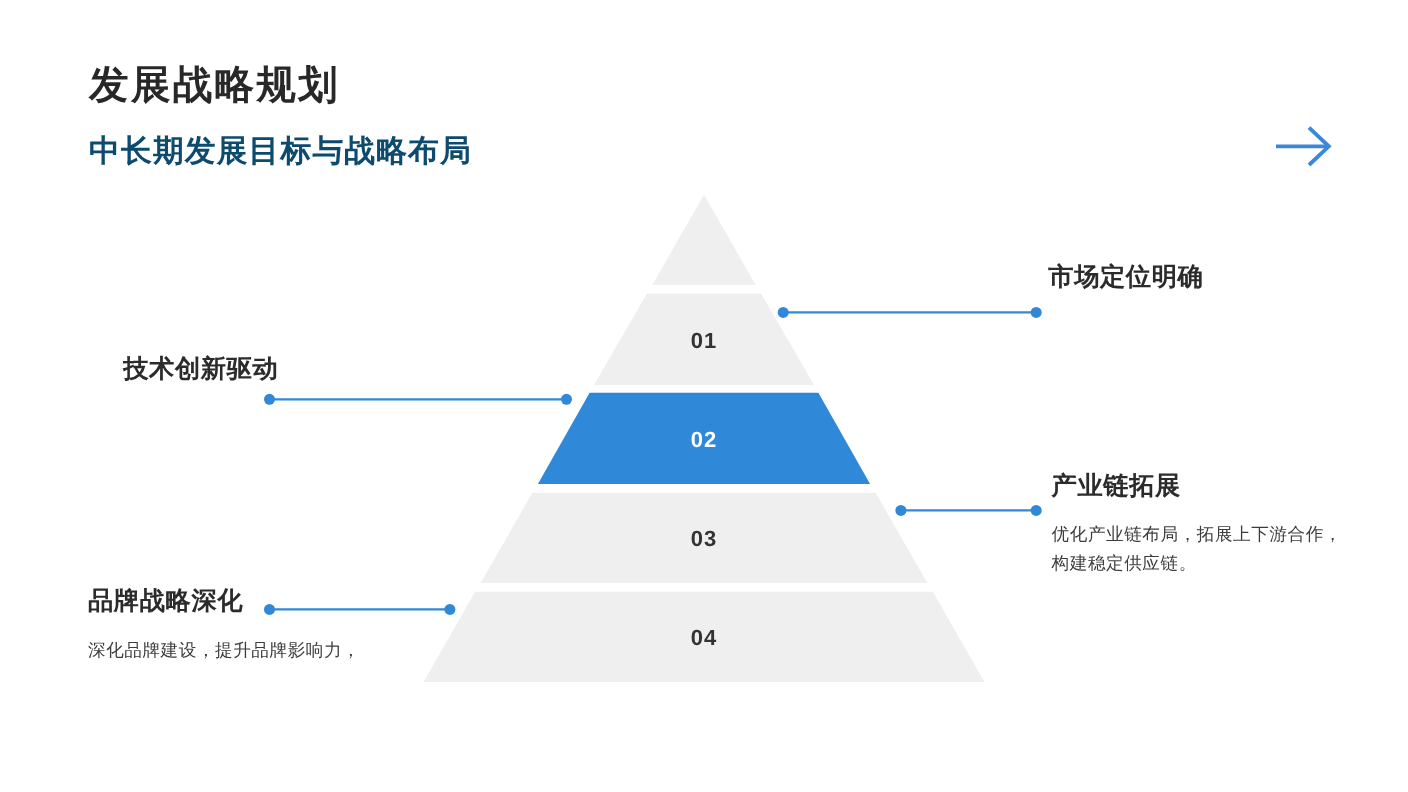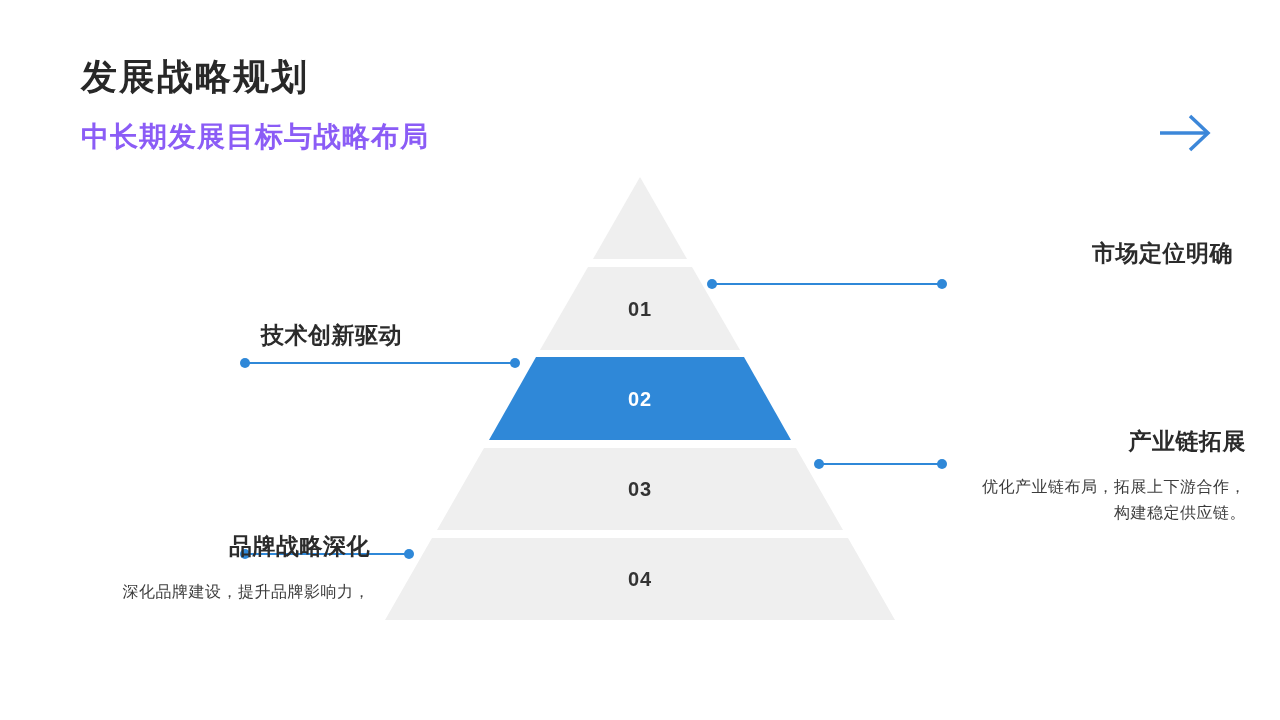--- a/index.html
+++ b/index.html
@@ -3,40 +3,39 @@
 <meta charset="utf-8">
 <style>
   html, body { margin: 0; padding: 0; background: #ffffff; }
   .slide {
     position: relative;
     width: 1280px;
     height: 720px;
     background: #ffffff;
     overflow: hidden;
     font-family: "Liberation Sans", "DejaVu Sans", sans-serif;
-    text-align: right;
   }
   .page-title {
     position: absolute;
     left: 81px;
     top: 55px;
     font-size: 36px;
     font-weight: bold;
     letter-spacing: 2px;
     color: #282828;
     line-height: 1.2;
   }
   .page-subtitle {
     position: absolute;
     left: 81px;
     top: 120px;
     font-size: 28px;
     font-weight: bold;
     letter-spacing: 1px;
-    color: #8b5cf6;
+    color: #0c4a6e;
     line-height: 1.2;
   }
   .diagram-canvas {
     position: absolute;
     left: 0;
     top: 0;
     width: 1280px;
     height: 720px;
   }
   .pyramid-number {
@@ -102,21 +101,21 @@
       <circle cx="942" cy="284" r="5"></circle>
       <circle cx="245" cy="363" r="5"></circle>
       <circle cx="515" cy="363" r="5"></circle>
       <circle cx="819" cy="464" r="5"></circle>
       <circle cx="942" cy="464" r="5"></circle>
       <circle cx="245" cy="554" r="5"></circle>
       <circle cx="409" cy="554" r="5"></circle>
     </g>
   </svg>
 
-  <div class="callout" style="left:953px; top:238px; width:280px;">
+  <div class="callout" style="left:953px; top:238px; width:280px;font-family:Liberation Mono, monospace;">
     <div class="callout-title">市场定位明确</div>
   </div>
 
   <div class="callout" style="left:80px; top:320px; width:290px;margin-left:32px;">
     <div class="callout-title">技术创新驱动</div>
   </div>
 
   <div class="callout" style="left:956px; top:426px; width:290px;">
     <div class="callout-title">产业链拓展</div>
     <div class="callout-body">

